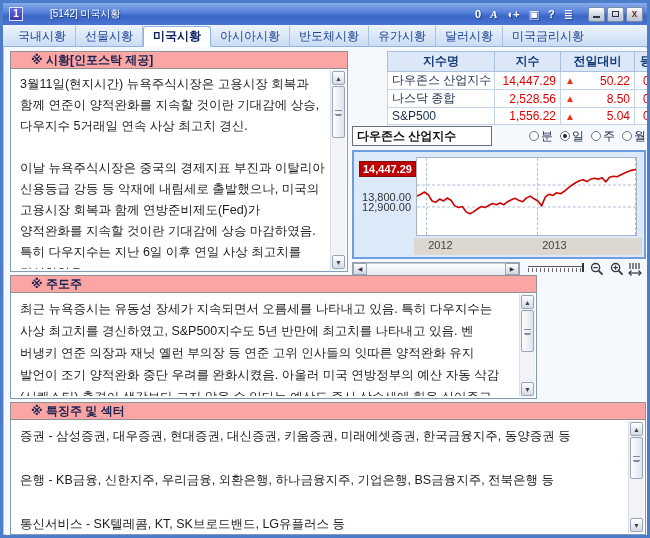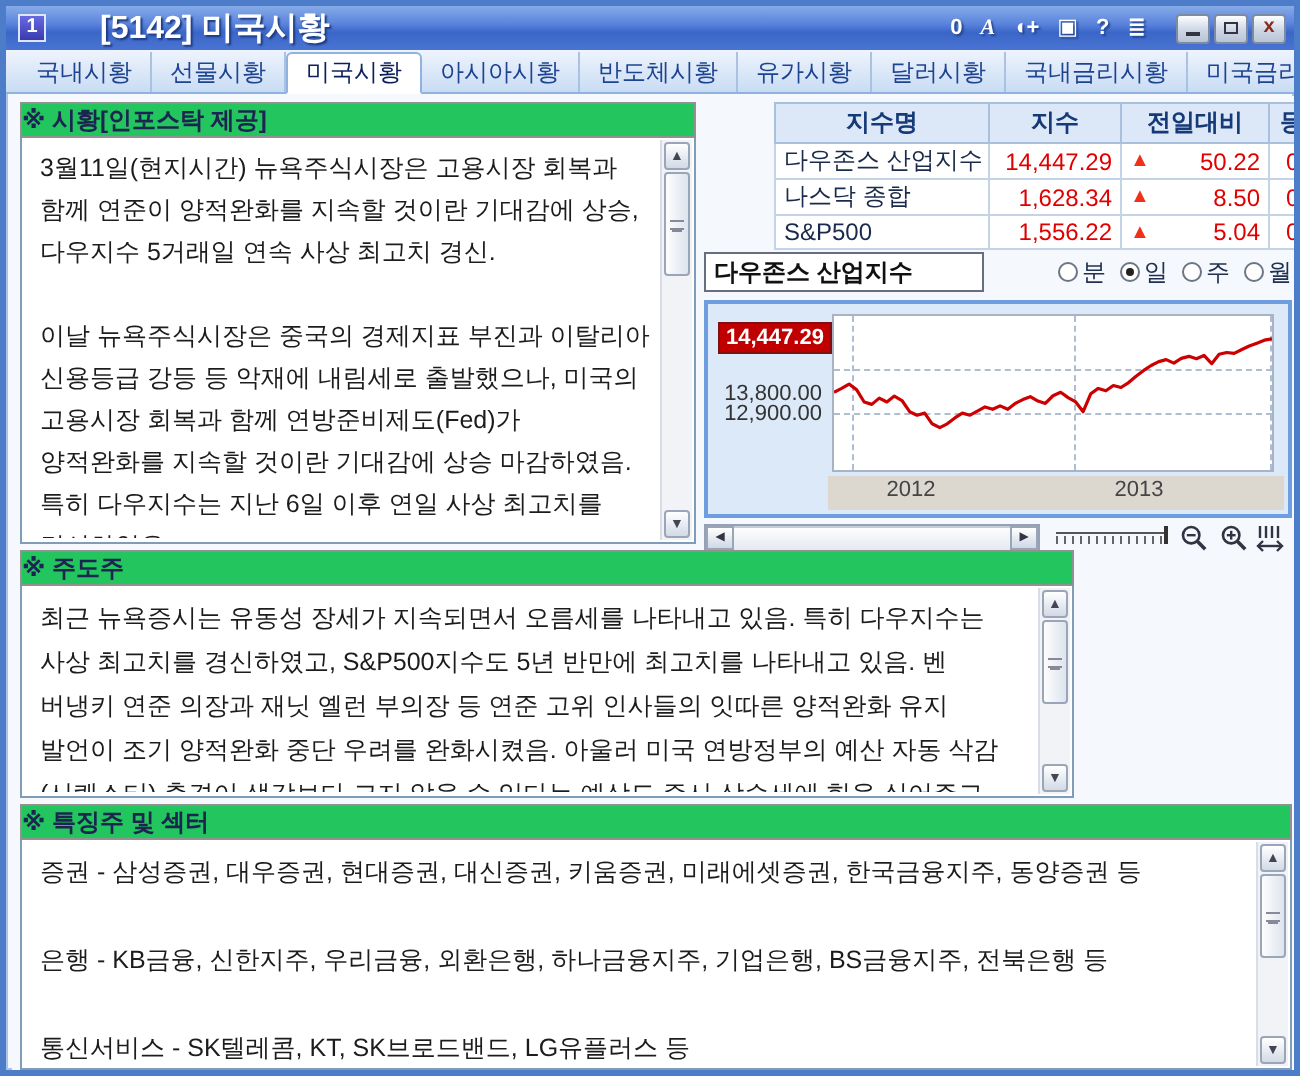--- a/index.html
+++ b/index.html
@@ -6,41 +6,41 @@
   *{box-sizing:border-box;font-family:"Liberation Sans","DejaVu Sans",sans-serif;}
   .window{position:relative;width:650px;height:538px;background:#f5f8fd;
     border:3px solid #4d7cc8;box-shadow:inset 0 0 0 1px #a8c4ea;overflow:hidden;}
   
   .titlebar{position:absolute;left:0;top:0;right:0;height:22px;
     background:linear-gradient(180deg,#86abe9 0%,#5b84dc 40%,#3a66c8 60%,#4a74d2 100%);
     display:flex;align-items:center;padding:0 4px;color:#fff;}
   .app-icon{width:14px;height:14px;background:linear-gradient(180deg,#6a6ae0,#3a3ab0);
     border:1px solid #dfe6ff;color:#fff;font-size:10px;font-weight:bold;line-height:12px;
     text-align:center;margin:0 4px 0 2px;}
-  .title-text{font-size:16px;font-weight:bold;text-shadow:1px 1px 1px #1c3a80;letter-spacing:0;padding-left:23px;}
+  .title-text{font-size:10px;font-weight:normal;text-shadow:1px 1px 1px #1c3a80;letter-spacing:0;padding-left:23px;}
   .tb-right{margin-left:auto;display:flex;align-items:center;gap:9px;}
   .tb-ico{font-size:11px;font-weight:bold;color:#fff;cursor:default;text-shadow:1px 1px 1px #25468e;line-height:14px;}
   .win-btns{display:flex;gap:2px;margin-left:6px;}
   .win-btn{width:17px;height:15px;border:1px solid #7d8ba2;border-radius:2px;
     background:linear-gradient(180deg,#fdfeff,#ccd6e4 55%,#b8c4d6);display:flex;align-items:center;justify-content:center;}
   .glyph-min{width:7px;height:2px;background:#334;margin-top:6px;}
   .glyph-res{width:7px;height:6px;border:1.5px solid #334;}
   .glyph-x{color:#8a2a1a;font-size:10px;font-weight:bold;line-height:10px;}
   
   .tabbar{position:absolute;left:0;top:22px;right:0;height:22px;
     background:linear-gradient(180deg,#eef4fd,#c9dcf4);border-bottom:1px solid #8fb2e0;
     display:flex;align-items:flex-end;padding-left:6px;}
   .tab{height:20px;padding:0 9px;font-size:12px;color:#1e4390;display:flex;align-items:center;
     border-right:1px solid #a9c2e2;cursor:default;white-space:nowrap;}
   .tab.active{background:#fff;border:1px solid #8fb2e0;border-bottom:1px solid #fff;
-    border-radius:3px 3px 0 0;font-weight:normal;color:#0a1f5c;height:21px;margin-bottom:-1px;}
+    border-radius:3px 3px 0 0;font-weight:bold;color:#0a1f5c;height:21px;margin-bottom:-1px;}
   
   .content{position:absolute;left:3px;top:45px;width:644px;height:487px;background:#f5f8fd;}
-  .panel-header{height:18px;background:#22c55e;border:1px solid #919191;
-    font-size:12px;font-weight:bold;color:#1c2450;display:flex;align-items:center;padding:0 0;letter-spacing:0;}
+  .panel-header{height:18px;background:#fca5a5;border:1px solid #919191;
+    font-size:12px;font-weight:bold;color:#1c2450;display:flex;align-items:center;padding:0 20px;letter-spacing:0;}
   .tbox{background:#fff;border:1px solid #7f9db9;border-top:none;position:absolute;left:0;right:0;bottom:0;overflow:hidden;}
   .tbox .txt{position:absolute;left:9px;top:5px;right:22px;bottom:2px;overflow:hidden;
     font-size:12.5px;line-height:21px;color:#1c1c1c;word-break:keep-all;}
   .tbox .txt p{margin:0 0 21px 0;}
   
   .vsb{position:absolute;top:1px;bottom:1px;right:1px;width:16px;background:#f2f3f7;border-left:1px solid #d8dde6;}
   .vsb .sb-btn{position:absolute;left:1px;right:1px;height:14px;border:1px solid #9aa6b8;border-radius:2px;
     background:linear-gradient(180deg,#fff,#d2dae6);font-size:7px;color:#445;display:flex;align-items:center;justify-content:center;}
   .vsb .up{top:1px;} .vsb .dn{bottom:1px;}
   .vsb .sb-thumb{position:absolute;left:1px;right:1px;border:1px solid #9aa6b8;border-radius:2px;
@@ -69,21 +69,21 @@
   .chartbox{position:absolute;left:0;top:99px;width:294px;height:109px;background:#dce9f8;border:2px solid #6f9ee0;}
   .ylabels{position:absolute;left:2px;top:5px;width:57px;bottom:21px;}
   .ytick{position:absolute;right:2px;transform:translateY(-50%);font-size:11px;color:#333;white-space:nowrap;}
   .cur-price{position:absolute;left:3px;transform:translateY(-50%);background:#c00000;color:#fff;
     font-size:11px;font-weight:bold;padding:0 3px;line-height:14px;border:1px solid #801010;}
   .plot{position:absolute;left:62px;right:7px;top:5px;bottom:21px;background:#fff;border:1px solid #a8b4c4;}
   .hgrid{position:absolute;left:0;right:0;border-top:1px dashed #aebdd0;transform:translateY(-0.5px);}
   .vgrid{position:absolute;top:0;bottom:0;border-left:1px dashed #aebdd0;}
   .plot svg{position:absolute;left:0;top:0;width:100%;height:100%;}
   .xstrip{position:absolute;left:60px;right:2px;bottom:2px;height:17px;background:#dcd8d0;}
-  .xtick{position:absolute;top:1px;transform:translateX(-35%);font-size:11px;color:#444;margin-left:15px;}
+  .xtick{position:absolute;top:1px;transform:translateX(-35%);font-size:11px;color:#444;}
   
   .ctrl-row{position:absolute;left:0;top:210px;width:294px;height:15px;display:flex;align-items:center;}
   .hsb{display:flex;width:168px;height:14px;border:1px solid #95a2b5;background:#eef1f6;}
   .hsb-btn{width:14px;height:12px;background:linear-gradient(180deg,#fff,#cfd8e4);border:1px solid #9aa6b8;
     font-size:6px;color:#334;display:flex;align-items:center;justify-content:center;}
   .hsb-track{flex:1;background:linear-gradient(180deg,#fdfdfe,#e4e9f1);border-top:1px solid #c4ccd8;}
   .slider{position:relative;width:56px;height:12px;margin-left:8px;}
   .slider .rail{position:absolute;left:0;right:0;top:3px;height:1px;background:#555;}
   .slider .ticks{position:absolute;left:0;right:0;top:5px;height:4px;
     background:repeating-linear-gradient(90deg,#666 0 1px,transparent 1px 4px);}
@@ -139,23 +139,20 @@
         <span>아시아시황</span>
       </div>
     <div class="tab">
         <span>반도체시황</span>
       </div>
     <div class="tab">
         <span>유가시황</span>
       </div>
     <div class="tab">
         <span>달러시황</span>
-      </div>
-    <div class="tab">
-        <span>국내금리시황</span>
       </div>
     <div class="tab" style="border-right:none;">
         <span>미국금리시황</span>
       </div>
   </div>
 
   <div class="content">
 
     <div class="market-panel">
       <div class="panel-header">※ 시황[인포스탁 제공]</div>
@@ -196,21 +193,21 @@
           <td class="chg">
                 <div class="chg-in">
                   <span class="arrow">▲</span>
                   <span>50.22</span>
                 </div>
               </td>
           <td class="num">0.35%</td>
         </tr>
         <tr>
           <td class="nm">나스닥 종합</td>
-          <td class="num">1,628.34</td>
+          <td class="num">2,528.56</td>
           <td class="chg">
                 <div class="chg-in">
                   <span class="arrow">▲</span>
                   <span>8.50</span>
                 </div>
               </td>
           <td class="num">0.26%</td>
         </tr>
         <tr>
           <td class="nm">S&amp;P500</td>

